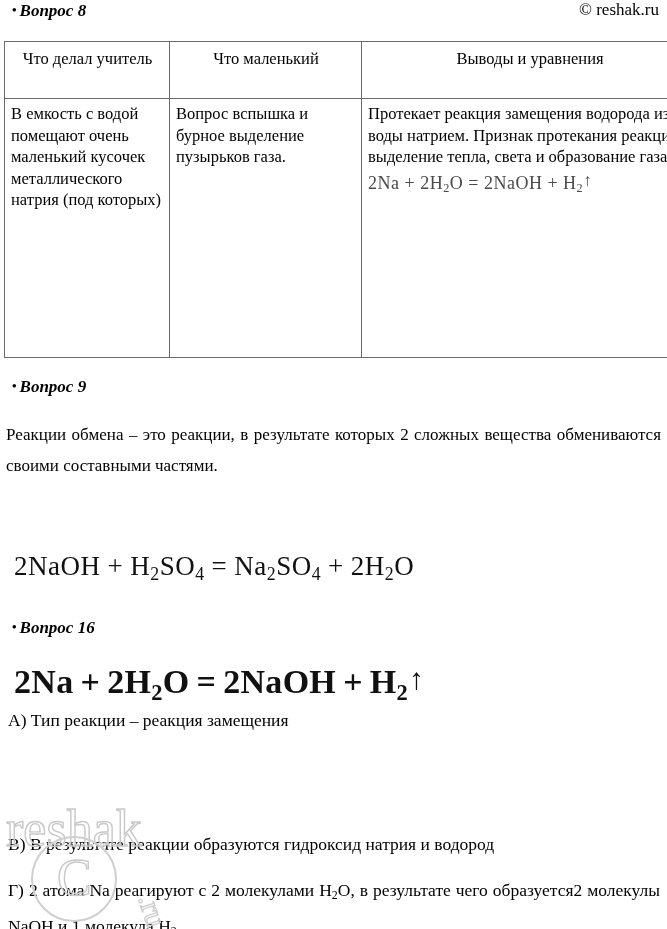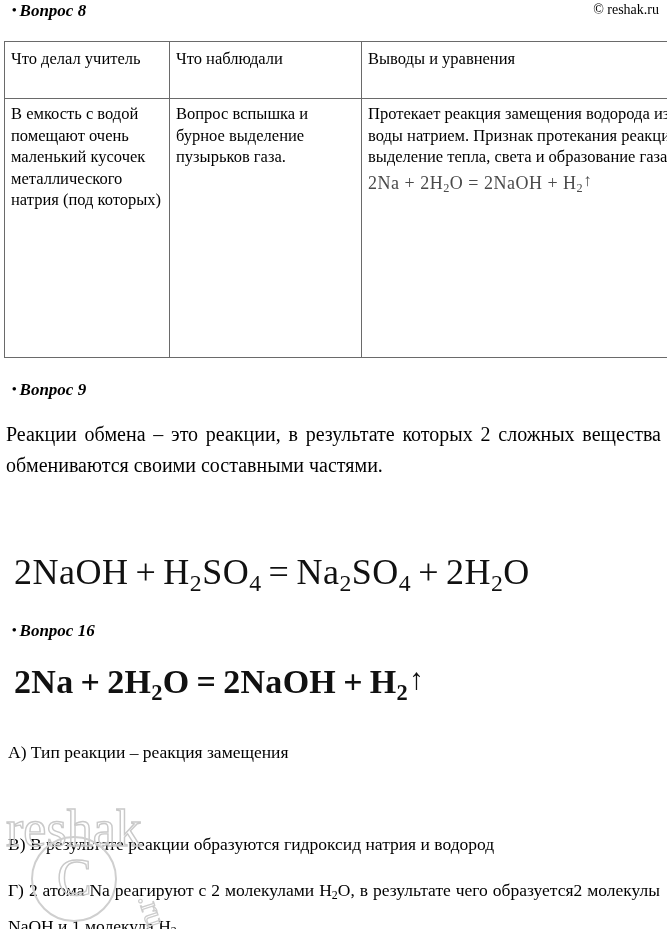--- a/index.html
+++ b/index.html
@@ -43,21 +43,21 @@
     white-space: nowrap;
   }
   .q-head .bullet {
     font-style: normal;
     font-weight: bold;
     font-size: 13px;
     vertical-align: 2px;
     margin-right: 3px;
   }
   .copyright {
-    font-size: 14px;
+    font-size: 17px;
     line-height: 20px;
     padding-right: 8px;
     white-space: nowrap;
   }
 
   
   .tbl-wrap {
     position: absolute;
     left: 4px;
     top: 41px;
@@ -72,20 +72,21 @@
     border: 1px solid #6a6a6a;
     vertical-align: top;
     padding: 4px 5px 4px 6px;
     font-size: 16.5px;
     line-height: 21.5px;
   }
   table.lab td.c1 { width: 153px; }
   table.lab td.c2 { width: 180px; }
   table.lab td.c3 { width: 324px; }
   table.lab tr.head td {
+    text-align: center;
     padding-top: 6px;
     padding-bottom: 4px;
     height: 46px;
     margin-left: 26px;
   }
   table.lab tr.body td {
     height: 250px;
   }
   .cellpad { display: block; }
 
@@ -107,54 +108,54 @@
     font-size: 17px;
     vertical-align: 3px;
   }
 
   
   .sec-head {
     position: absolute;
     font-weight: bold;
     font-style: italic;
     font-size: 17px;
-    line-height: 24px;
+    line-height: 18px;
     left: 12px;
     white-space: nowrap;
   }
   .sec-head .bullet {
     font-style: normal;
     font-weight: bold;
     font-size: 13px;
     vertical-align: 2px;
     margin-right: 3px;
   }
 
   .para {
     position: absolute;
     left: 6px;
     width: 655px;
-    font-size: 20px;
+    font-size: 17px;
     line-height: 31px;
     text-align: justify;
   }
   .para.left {
     text-align: left;
   }
 
   
   .eq-display {
     position: absolute;
     left: 14px;
     font-family: "Liberation Serif", "DejaVu Serif", serif;
     color: #111111;
     white-space: nowrap;
   }
   .eq-display.medium {
-    font-size: 36px;
+    font-size: 27px;
     letter-spacing: 0.5px;
   }
   .eq-display.big {
     font-size: 34px;
     font-weight: bold;
     letter-spacing: 0.3px;
   }
   .eq-display sub {
     font-size: 0.66em;
     vertical-align: -0.3em;
@@ -221,21 +222,21 @@
       <span class="bullet">•</span><span>Вопрос 8</span>
     </div>
     <div class="copyright">© reshak.ru</div>
   </div>
 
   <div class="tbl-wrap">
     <table class="lab">
       <tbody>
           <tr class="head">
         <td class="c1">Что делал учитель</td>
-        <td class="c2">Что наблюдали</td>
+        <td class="c2">Что маленький</td>
         <td class="c3">Выводы и уравнения</td>
       </tr>
       <tr class="body">
         <td class="c1">В емкость с водой помещают очень маленький кусочек металлического натрия (под которых)</td>
         <td class="c2">Вопрос вспышка и бурное выделение пузырьков газа.</td>
         <td class="c3">
           <span class="cellpad">Протекает реакция замещения водорода из воды натрием. Признак протекания реакции – выделение тепла, света и образование газа:</span>
           <span class="eq-inline"><span>2Na</span><span class="op">+</span><span>2H</span><sub>2</sub><span>O</span><span class="op">=</span><span>2NaOH</span><span class="op">+</span><span>H</span><sub>2</sub><span class="arrow">↑</span></span>
         </td>
       </tr>
@@ -251,21 +252,21 @@
 
 
   <div class="eq-display medium" style="top:551px;"><span>2NaOH</span><span class="op">+</span><span>H</span><sub>2</sub><span>SO</span><sub>4</sub><span class="op">=</span><span>Na</span><sub>2</sub><span>SO</span><sub>4</sub><span class="op">+</span><span>2H</span><sub>2</sub><span>O</span></div>
 
   <div class="sec-head" style="top:618px;">
     <span class="bullet">•</span><span>Вопрос 16</span>
   </div>
 
   <div class="eq-display big" style="top:662px;"><span>2Na</span><span class="op">+</span><span>2H</span><sub>2</sub><span>O</span><span class="op">=</span><span>2NaOH</span><span class="op">+</span><span>H</span><sub>2</sub><span class="arrow">↑</span></div>
 
-  <div class="answer nojust" style="top:737px;">А) Тип реакции – реакция замещения</div>
+  <div class="answer nojust" style="top:705px;">А) Тип реакции – реакция замещения</div>
   <div class="answer nojust" style="top:829px;">В) В результате реакции образуются гидроксид натрия и водород</div>
 
   <div class="answer" style="top:875px;"><span>Г) 2 атома Na реагируют с 2 молекулами H</span><sub>2</sub><span>O, в результате чего образуется2 молекулы NaOH и 1 молекула H</span><sub>2</sub></div>
 
   <div class="watermark">
     <svg width="230" height="133" viewBox="0 0 230 133" xmlns="http://www.w3.org/2000/svg">
       <text class="wm-text" x="4" y="50">reshak</text>
       <circle class="wm-circle" cx="72" cy="83" r="42"></circle>
       <text class="wm-text" x="55" y="99">C</text>
       <text class="wm-text-small" x="136" y="102" transform="rotate(72 136 102)">.ru</text>

